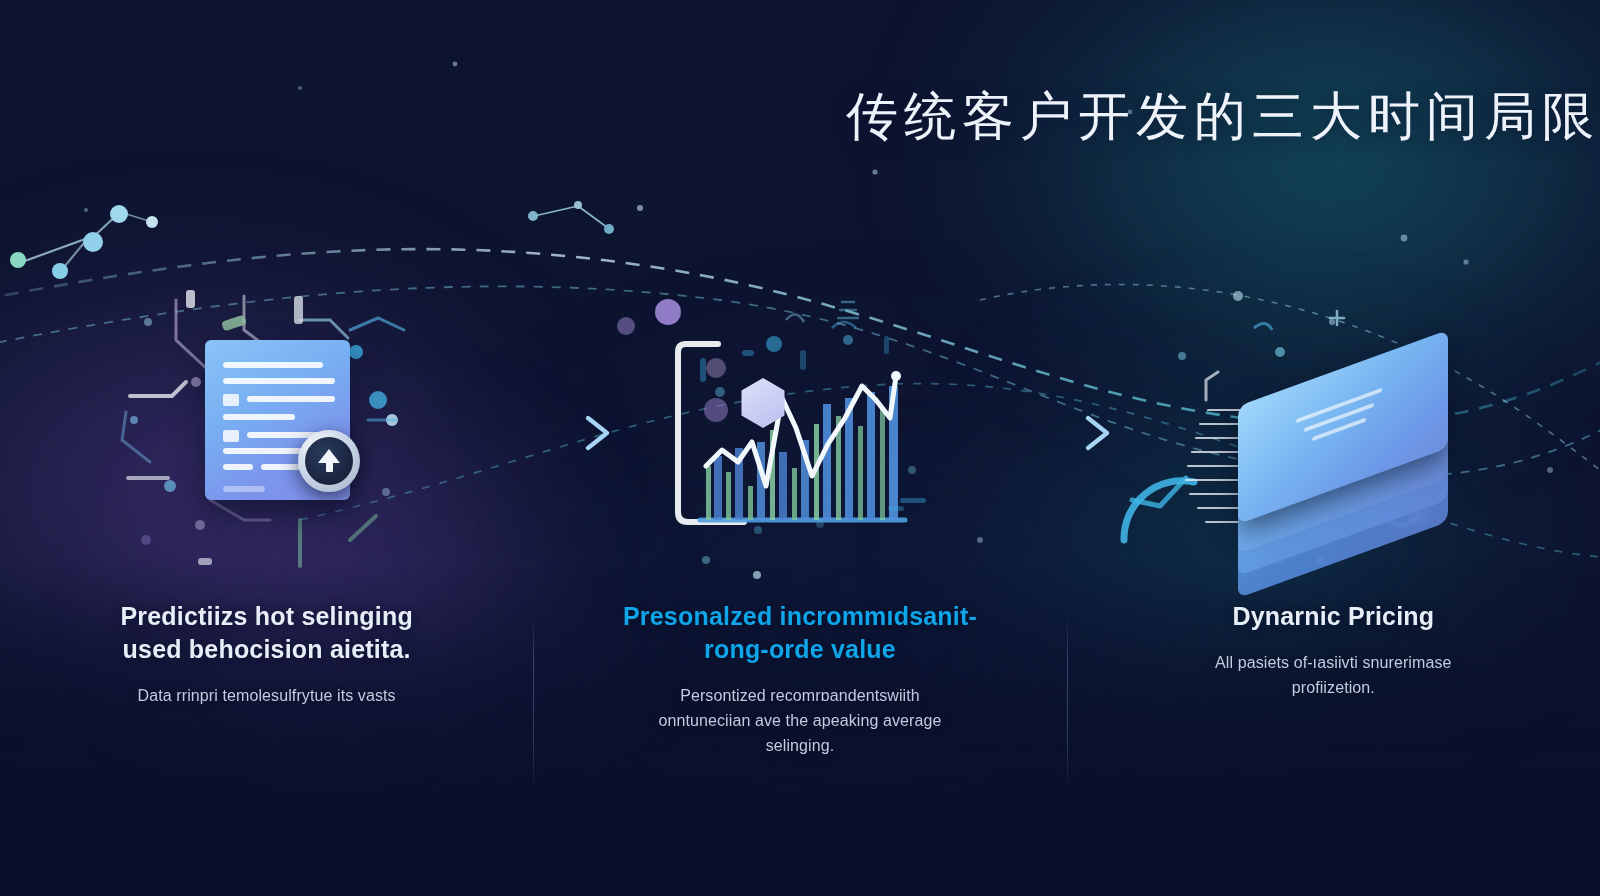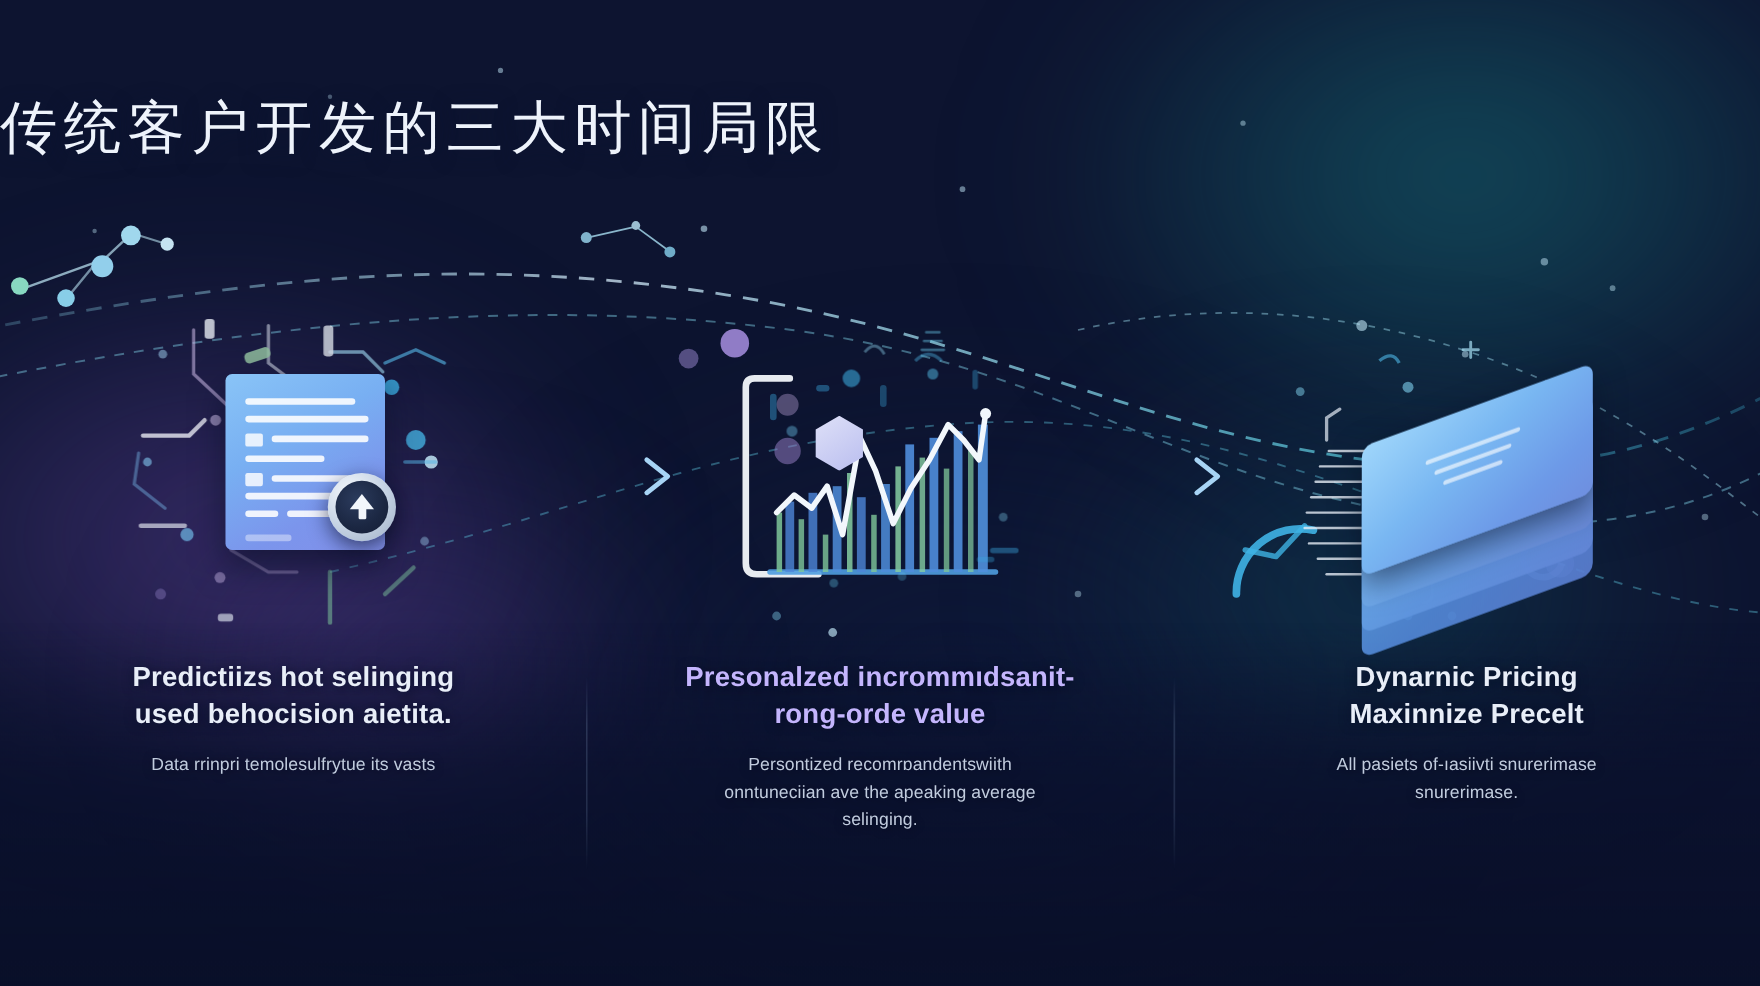--- a/index.html
+++ b/index.html
@@ -46,21 +46,21 @@
     position:absolute; left:0; right:0; bottom:0; height:330px;
     background:linear-gradient(180deg, rgba(10,16,42,0.0) 0%, rgba(10,16,44,0.62) 40%, rgba(9,15,40,0.86) 100%);
     pointer-events:none;
   }
 
   svg.layer { position:absolute; inset:0; width:1600px; height:896px; pointer-events:none; }
 
   
   #title {
     position:absolute; top:82px; left:0; right:0;
-    text-align:left;
+    text-align:right;
     font-size:52px;
     letter-spacing:6px;
     color:#eef3fb;
     font-weight:400;
     text-shadow:0 2px 18px rgba(10,20,50,0.85);
     z-index:8;
   }
 
   
   #columns {
@@ -79,21 +79,21 @@
     letter-spacing:0.2px;
     margin-bottom:18px;
     text-shadow:0 1px 10px rgba(8,16,40,0.8);
   }
   .col p {
     font-size:16px; font-weight:400;
     color:#c1ccde; line-height:1.55;
     letter-spacing:0.1px;
     text-shadow:0 1px 8px rgba(8,16,40,0.7);
   }
-  .col.mid h3 { color:#c4b5fd; }
+  .col.mid h3 { color:#0ea5e9; }
 
   
   .illus { position:absolute; z-index:6; }
   #doc-illus { left:120px; top:290px; width:320px; height:300px; }
 
   .doc-card {
     position:absolute; left:85px; top:50px;
     width:145px; height:160px;
     border-radius:6px;
     background:linear-gradient(150deg,#89c4f7 0%,#78aff2 38%,#7b95ec 72%,#8290ea 100%);
@@ -418,23 +418,22 @@
       <p>
         <span>Persontized recomrɒandentswiith</span><br>
         <span>onntuneciian ave the apeaking average</span><br>
         <span>selinging.</span>
       </p>
     </div>
 
     <div class="col">
       <h3>
         <span>Dynarnic Pricing</span><br>
-        <span>Maxinnize Precelt</span>
       </h3>
       <p>
         <span>All pasiets of-ıasiivti snurerimase</span><br>
-        <span>snurerimase.</span>
+        <span>profiizetion.</span>
       </p>
     </div>
 
   </div>
 
 </div>
 
 </body></html>

